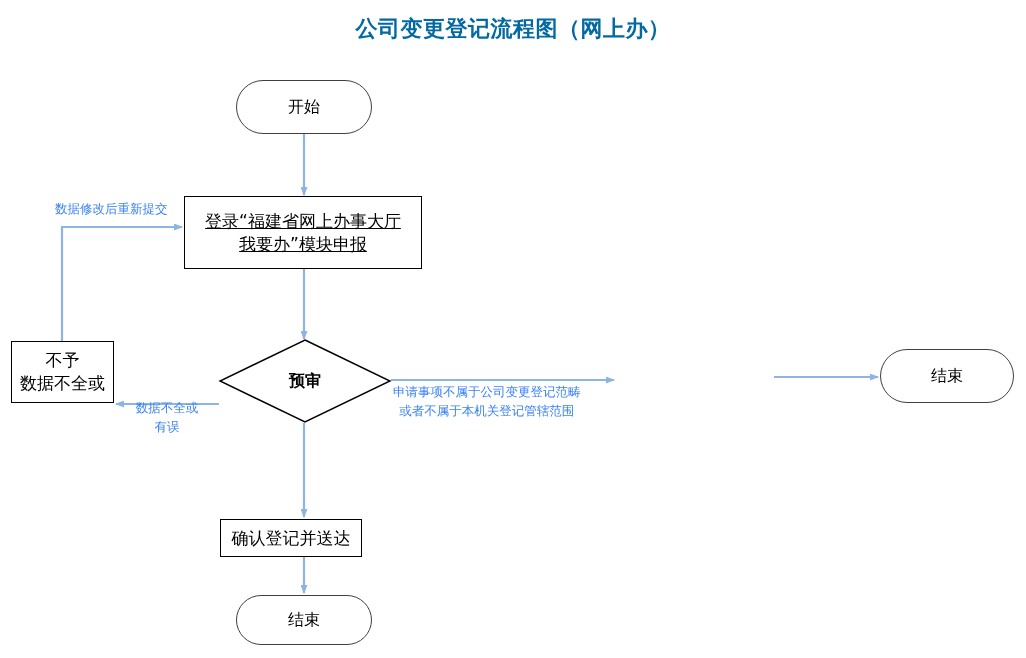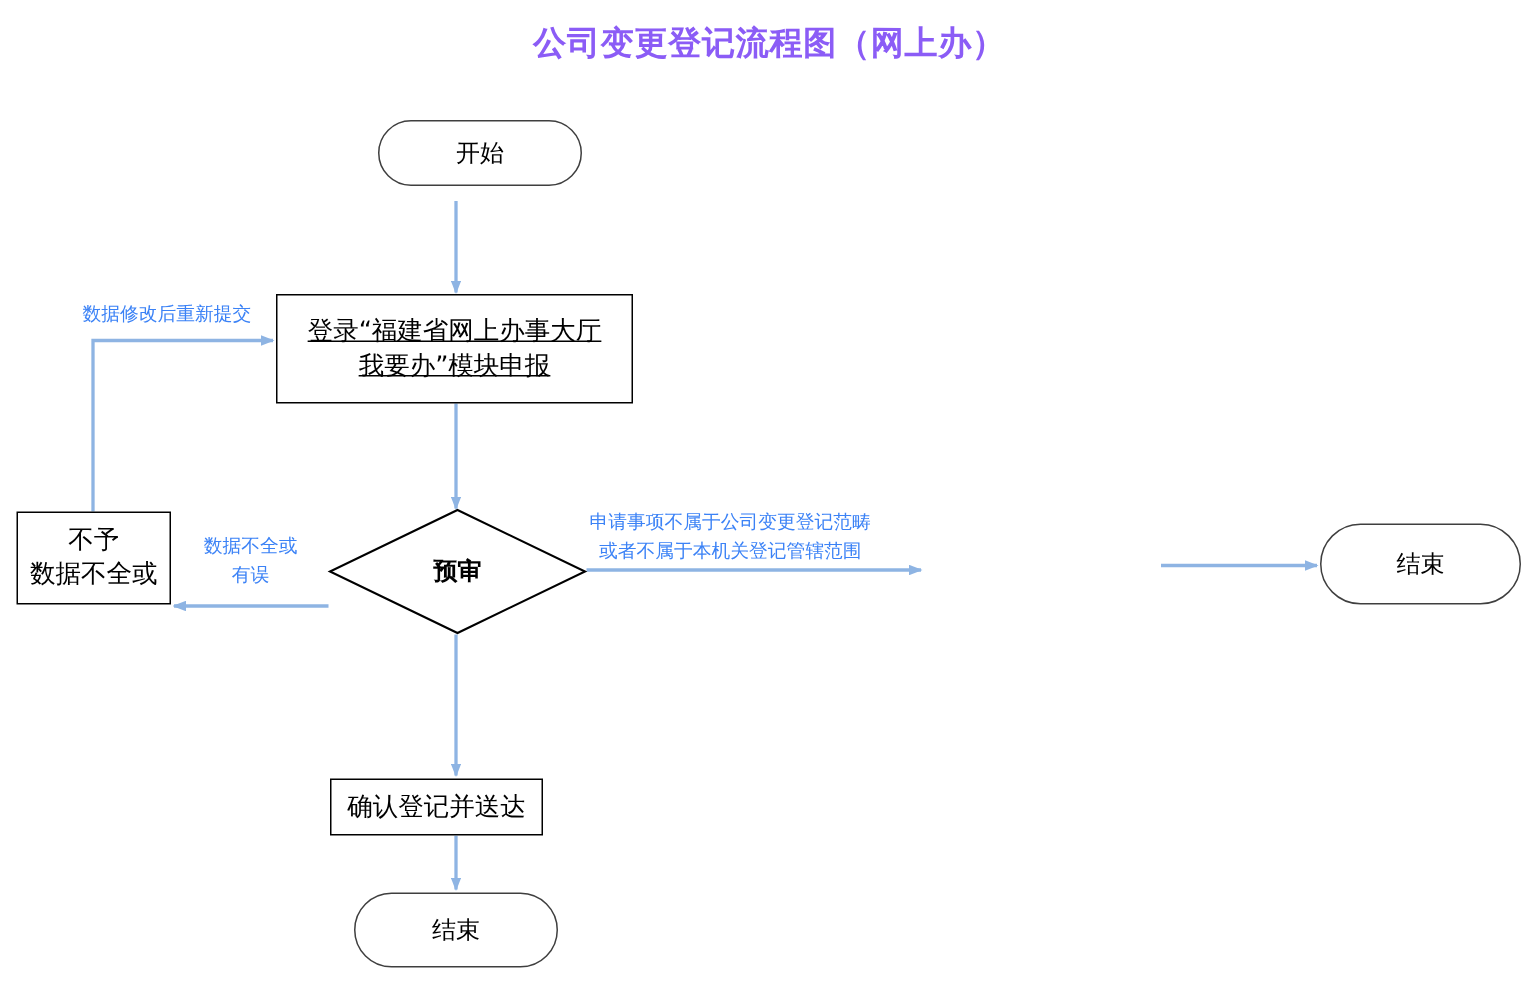--- a/index.html
+++ b/index.html
@@ -28,21 +28,21 @@
     pointer-events: none;
   }
   .title {
     position: absolute;
     left: 0;
     top: 14px;
     width: 1026px;
     text-align: center;
     font-size: 22px;
     font-weight: bold;
-    color: #8b5cf6;
+    color: #0369a1;
     letter-spacing: 0.5px;
   }
   .node {
     position: absolute;
     box-sizing: border-box;
     display: flex;
     align-items: center;
     justify-content: center;
     text-align: center;
     color: #000000;
@@ -70,24 +70,25 @@
   .edge-label {
     position: absolute;
     font-size: 12.5px;
     color: #3b82f6;
     line-height: 1.55;
     white-space: nowrap;
     background: transparent;
   }
   .edge-label.center {
     text-align: center;
+    margin-top: 44px;
   }
 
   
-  #node-start      { left: 252px; top: 80px;  width: 136px; height: 44px; }
+  #node-start      { left: 236px; top: 80px;  width: 136px; height: 54px; }
   #node-login      { left: 184px; top: 196px; width: 238px; height: 73px; text-decoration: underline; }
   #node-reject     { left: 11px;  top: 341px; width: 103px; height: 62px; }
   #node-decision   { left: 220px; top: 340px; width: 170px; height: 82px; }
   #node-notify     { left: 616px; top: 348px; width: 157px; height: 58px; }
   #node-end-right  { left: 880px; top: 349px; width: 134px; height: 54px; }
   #node-confirm    { left: 220px; top: 519px; width: 142px; height: 38px; text-align: right; }
   #node-end-bottom { left: 236px; top: 595px; width: 136px; height: 50px; }
 
   
   #label-resubmit  { left: 55px;  top: 199px; }

